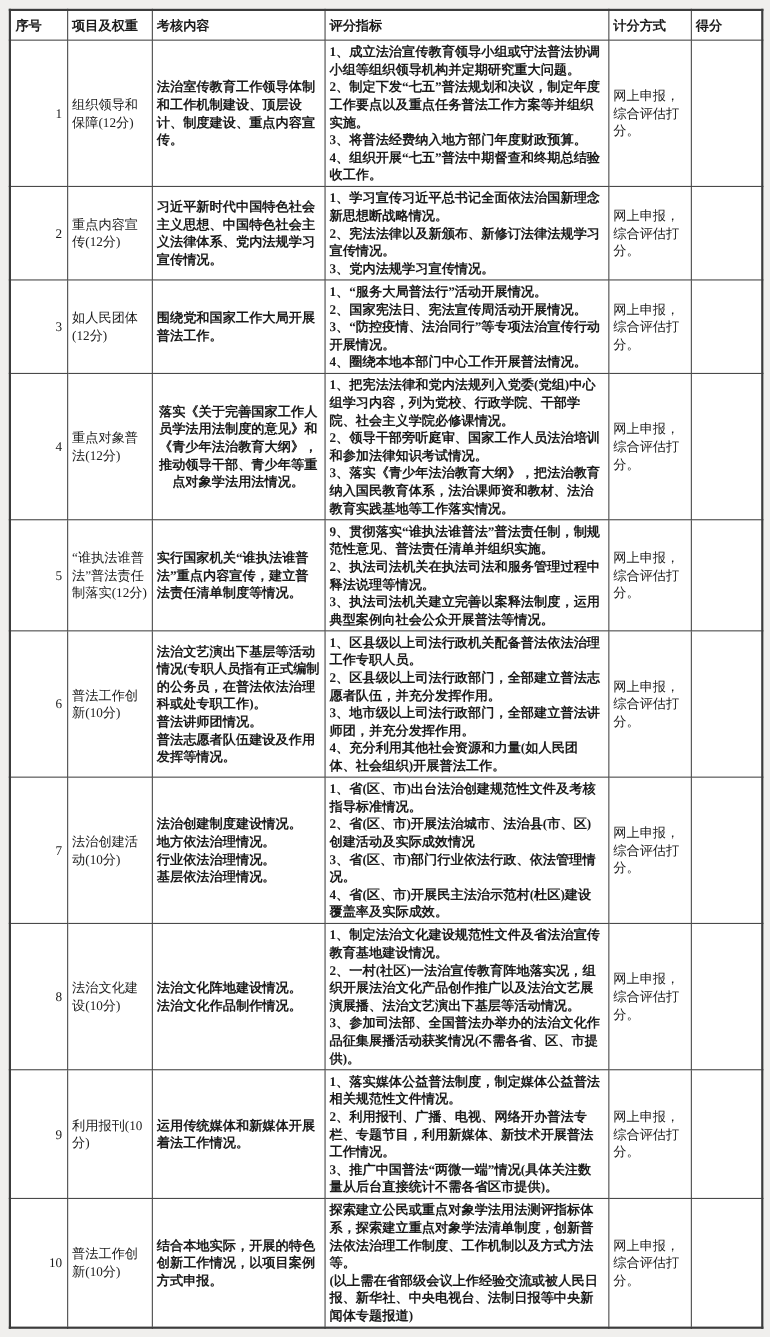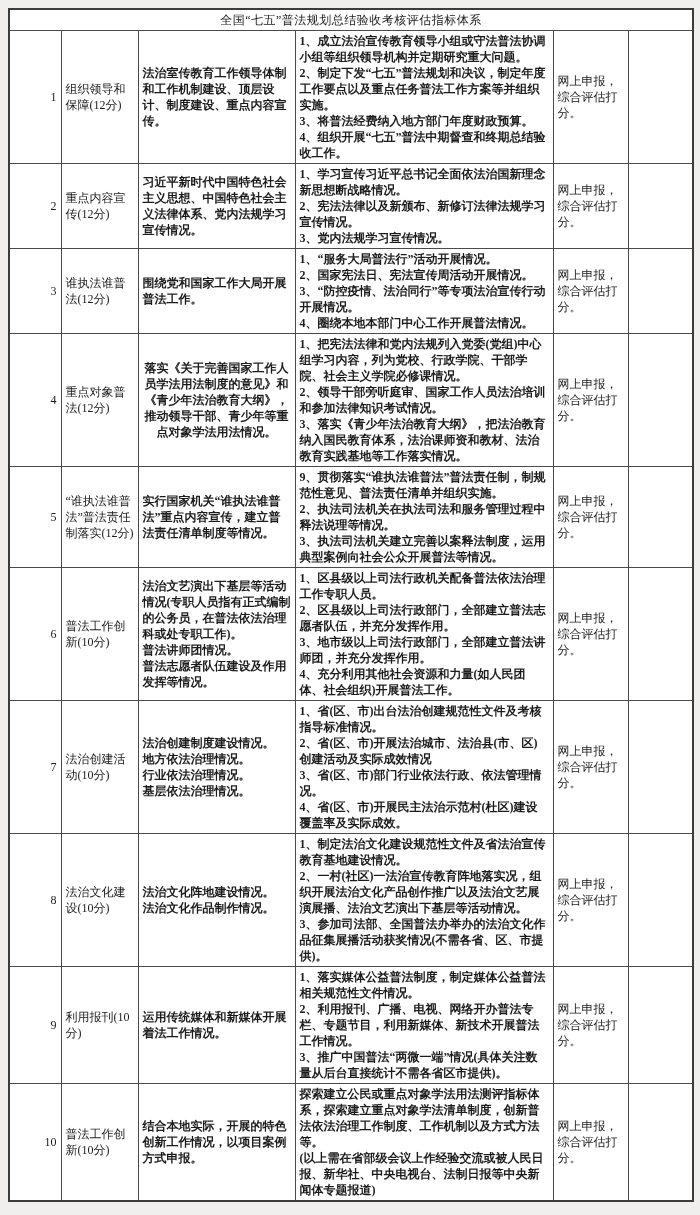--- a/index.html
+++ b/index.html
@@ -55,22 +55,27 @@
   <table class="sheet">
     <colgroup>
       <col style="width:52px">
         <col style="width:77px">
         <col style="width:157px">
       <col style="width:258px">
         <col style="width:75px">
         <col style="width:65px">
     </colgroup>
     <tbody>
-      <tr class="title-row">
-        <td colspan="6" class="title-cell">全国“七五”普法规划总结验收考核评估指标体系</td>
+      <tr class="header-row">
+        <td class="col-no">序号</td>
+        <td>项目及权重</td>
+        <td>考核内容</td>
+        <td>评分指标</td>
+        <td>计分方式</td>
+        <td>得分</td>
       </tr>
     </tbody>
     <tbody class="data-rows">
       <tr>
         <td class="col-no">1</td>
         <td class="col-project">组织领导和保障(12分)</td>
         <td class="col-content preline">法治室传教育工作领导体制和工作机制建设、顶层设计、制度建设、重点内容宣传。</td>
         <td class="col-indicators preline">1、成立法治宣传教育领导小组或守法普法协调小组等组织领导机构并定期研究重大问题。
 2、制定下发“七五”普法规划和决议，制定年度工作要点以及重点任务普法工作方案等并组织实施。
 3、将普法经费纳入地方部门年度财政预算。
@@ -83,21 +88,21 @@
         <td class="col-project">重点内容宣传(12分)</td>
         <td class="col-content preline">习近平新时代中国特色社会主义思想、中国特色社会主义法律体系、党内法规学习宣传情况。</td>
         <td class="col-indicators preline">1、学习宣传习近平总书记全面依法治国新理念新思想断战略情况。
 2、宪法法律以及新颁布、新修订法律法规学习宣传情况。
 3、党内法规学习宣传情况。</td>
         <td class="col-scoring">网上申报，综合评估打分。</td>
         <td class="col-score"></td>
       </tr>
       <tr>
         <td class="col-no">3</td>
-        <td class="col-project">谁执法谁普法(12分)</td>
+        <td class="col-project">如人民团体(12分)</td>
         <td class="col-content preline">围绕党和国家工作大局开展普法工作。</td>
         <td class="col-indicators preline">1、“服务大局普法行”活动开展情况。
 2、国家宪法日、宪法宣传周活动开展情况。
 3、“防控疫情、法治同行”等专项法治宣传行动开展情况。
 4、圈绕本地本部门中心工作开展普法情况。</td>
         <td class="col-scoring">网上申报，综合评估打分。</td>
         <td class="col-score"></td>
       </tr>
       <tr>
         <td class="col-no">4</td>

